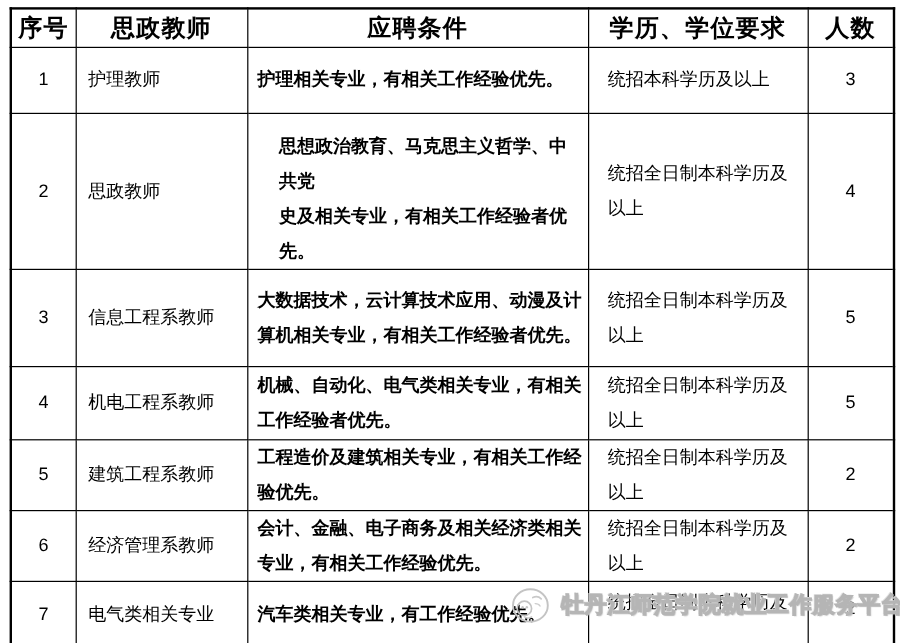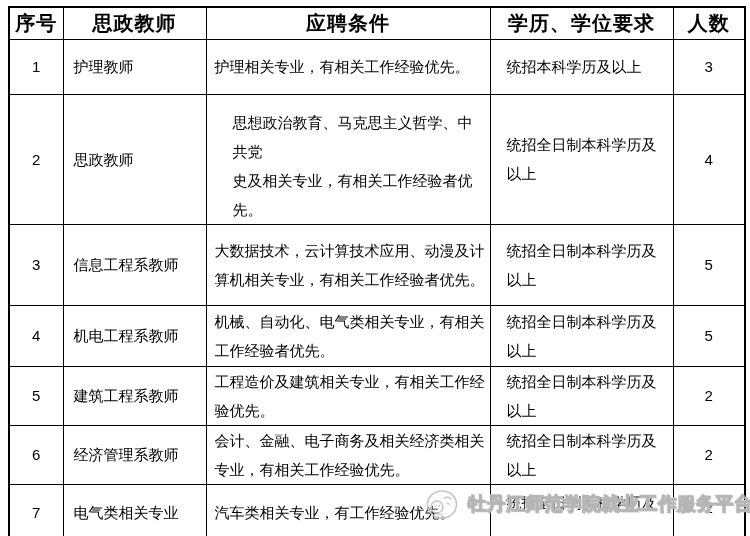--- a/index.html
+++ b/index.html
@@ -34,21 +34,21 @@
     text-align: center;
     letter-spacing: 1px;
     margin-top: 12px;
   }
   .recruit td {
     font-size: 15px;
     line-height: 29px;
   }
   .c-no, .c-count { text-align: center; }
   .c-pos { padding-left: 10px; padding-right: 4px; }
-  .c-req { padding-left: 8px; padding-right: 4px; white-space: pre-line; }
+  .c-req { padding-left: 8px; padding-right: 4px; white-space: pre-line; font-weight: bold; }
   .c-edu { padding-left: 16px; padding-right: 4px; white-space: pre-line; }
   tr.r-h  { height: 32px; }
   tr.r-1  { height: 55px; }
   tr.r-2  { height: 115px; }
   tr.r-3  { height: 81px; }
   tr.r-4  { height: 61px; }
   tr.r-5  { height: 57px; }
   tr.r-6  { height: 55px; }
   tr.r-7  { height: 58px; }
   td.v-top-pad { vertical-align: top; padding-top: 13px; padding-left: 26px; }

